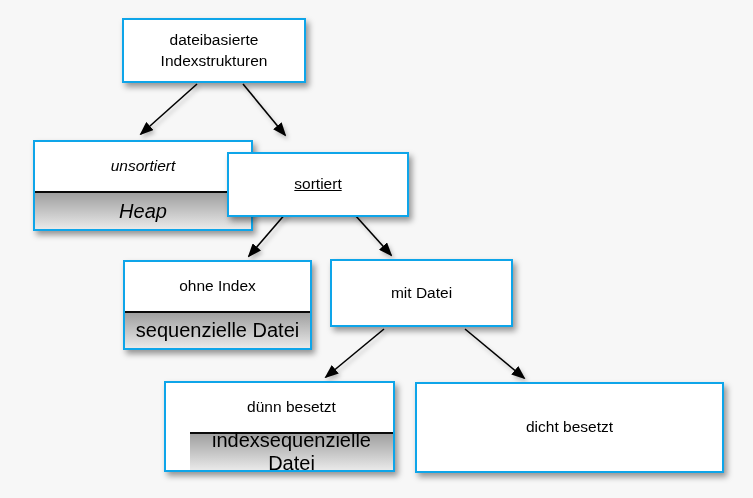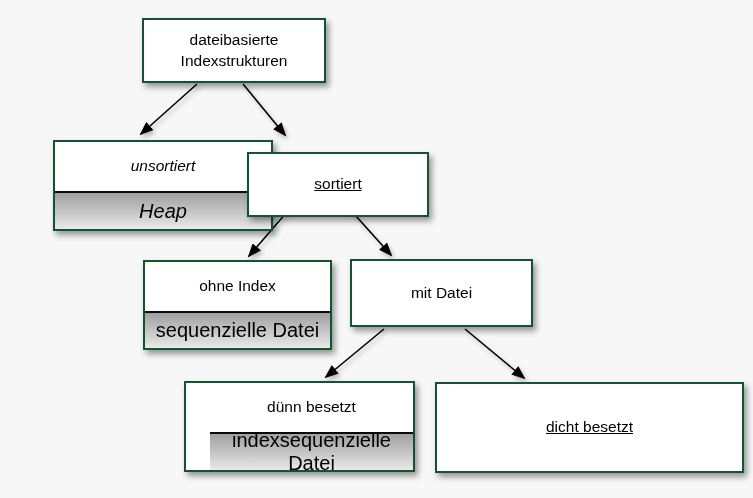--- a/index.html
+++ b/index.html
@@ -22,27 +22,26 @@
     height: 498px;
   }
   .connector {
     stroke: #000;
     stroke-width: 1.6;
     filter: drop-shadow(2px 3px 2px rgba(0,0,0,0.25));
   }
   .node {
     position: absolute;
     box-sizing: border-box;
-    border: 2px solid #14532d;
+    border: 2px solid #0ea5e9;
     background: #ffffff;
     box-shadow: 3px 4px 6px rgba(0,0,0,0.40);
     display: flex;
     flex-direction: column;
     color: #000;
-    margin-left: 20px;
   }
   .node .label {
     flex: 1;
     display: flex;
     align-items: center;
     justify-content: center;
     text-align: center;
     font-size: 15.5px;
     line-height: 1.35;
     padding: 2px 6px;
@@ -99,17 +98,17 @@
 
   <div class="node" style="left:330px; top:259px; width:183px; height:68px;">
     <div class="label">mit Datei</div>
   </div>
 
   <div class="node" style="left:164px; top:381px; width:231px; height:91px;padding-left:24px;">
     <div class="label">dünn besetzt</div>
     <div class="sublabel" style="height:38px;">indexsequenzielle Datei</div>
   </div>
 
-  <div class="node" style="left:415px; top:382px; width:309px; height:91px;text-decoration:underline;">
+  <div class="node" style="left:415px; top:382px; width:309px; height:91px;">
     <div class="label">dicht besetzt</div>
   </div>
 
 </div>
 
 </body></html>

